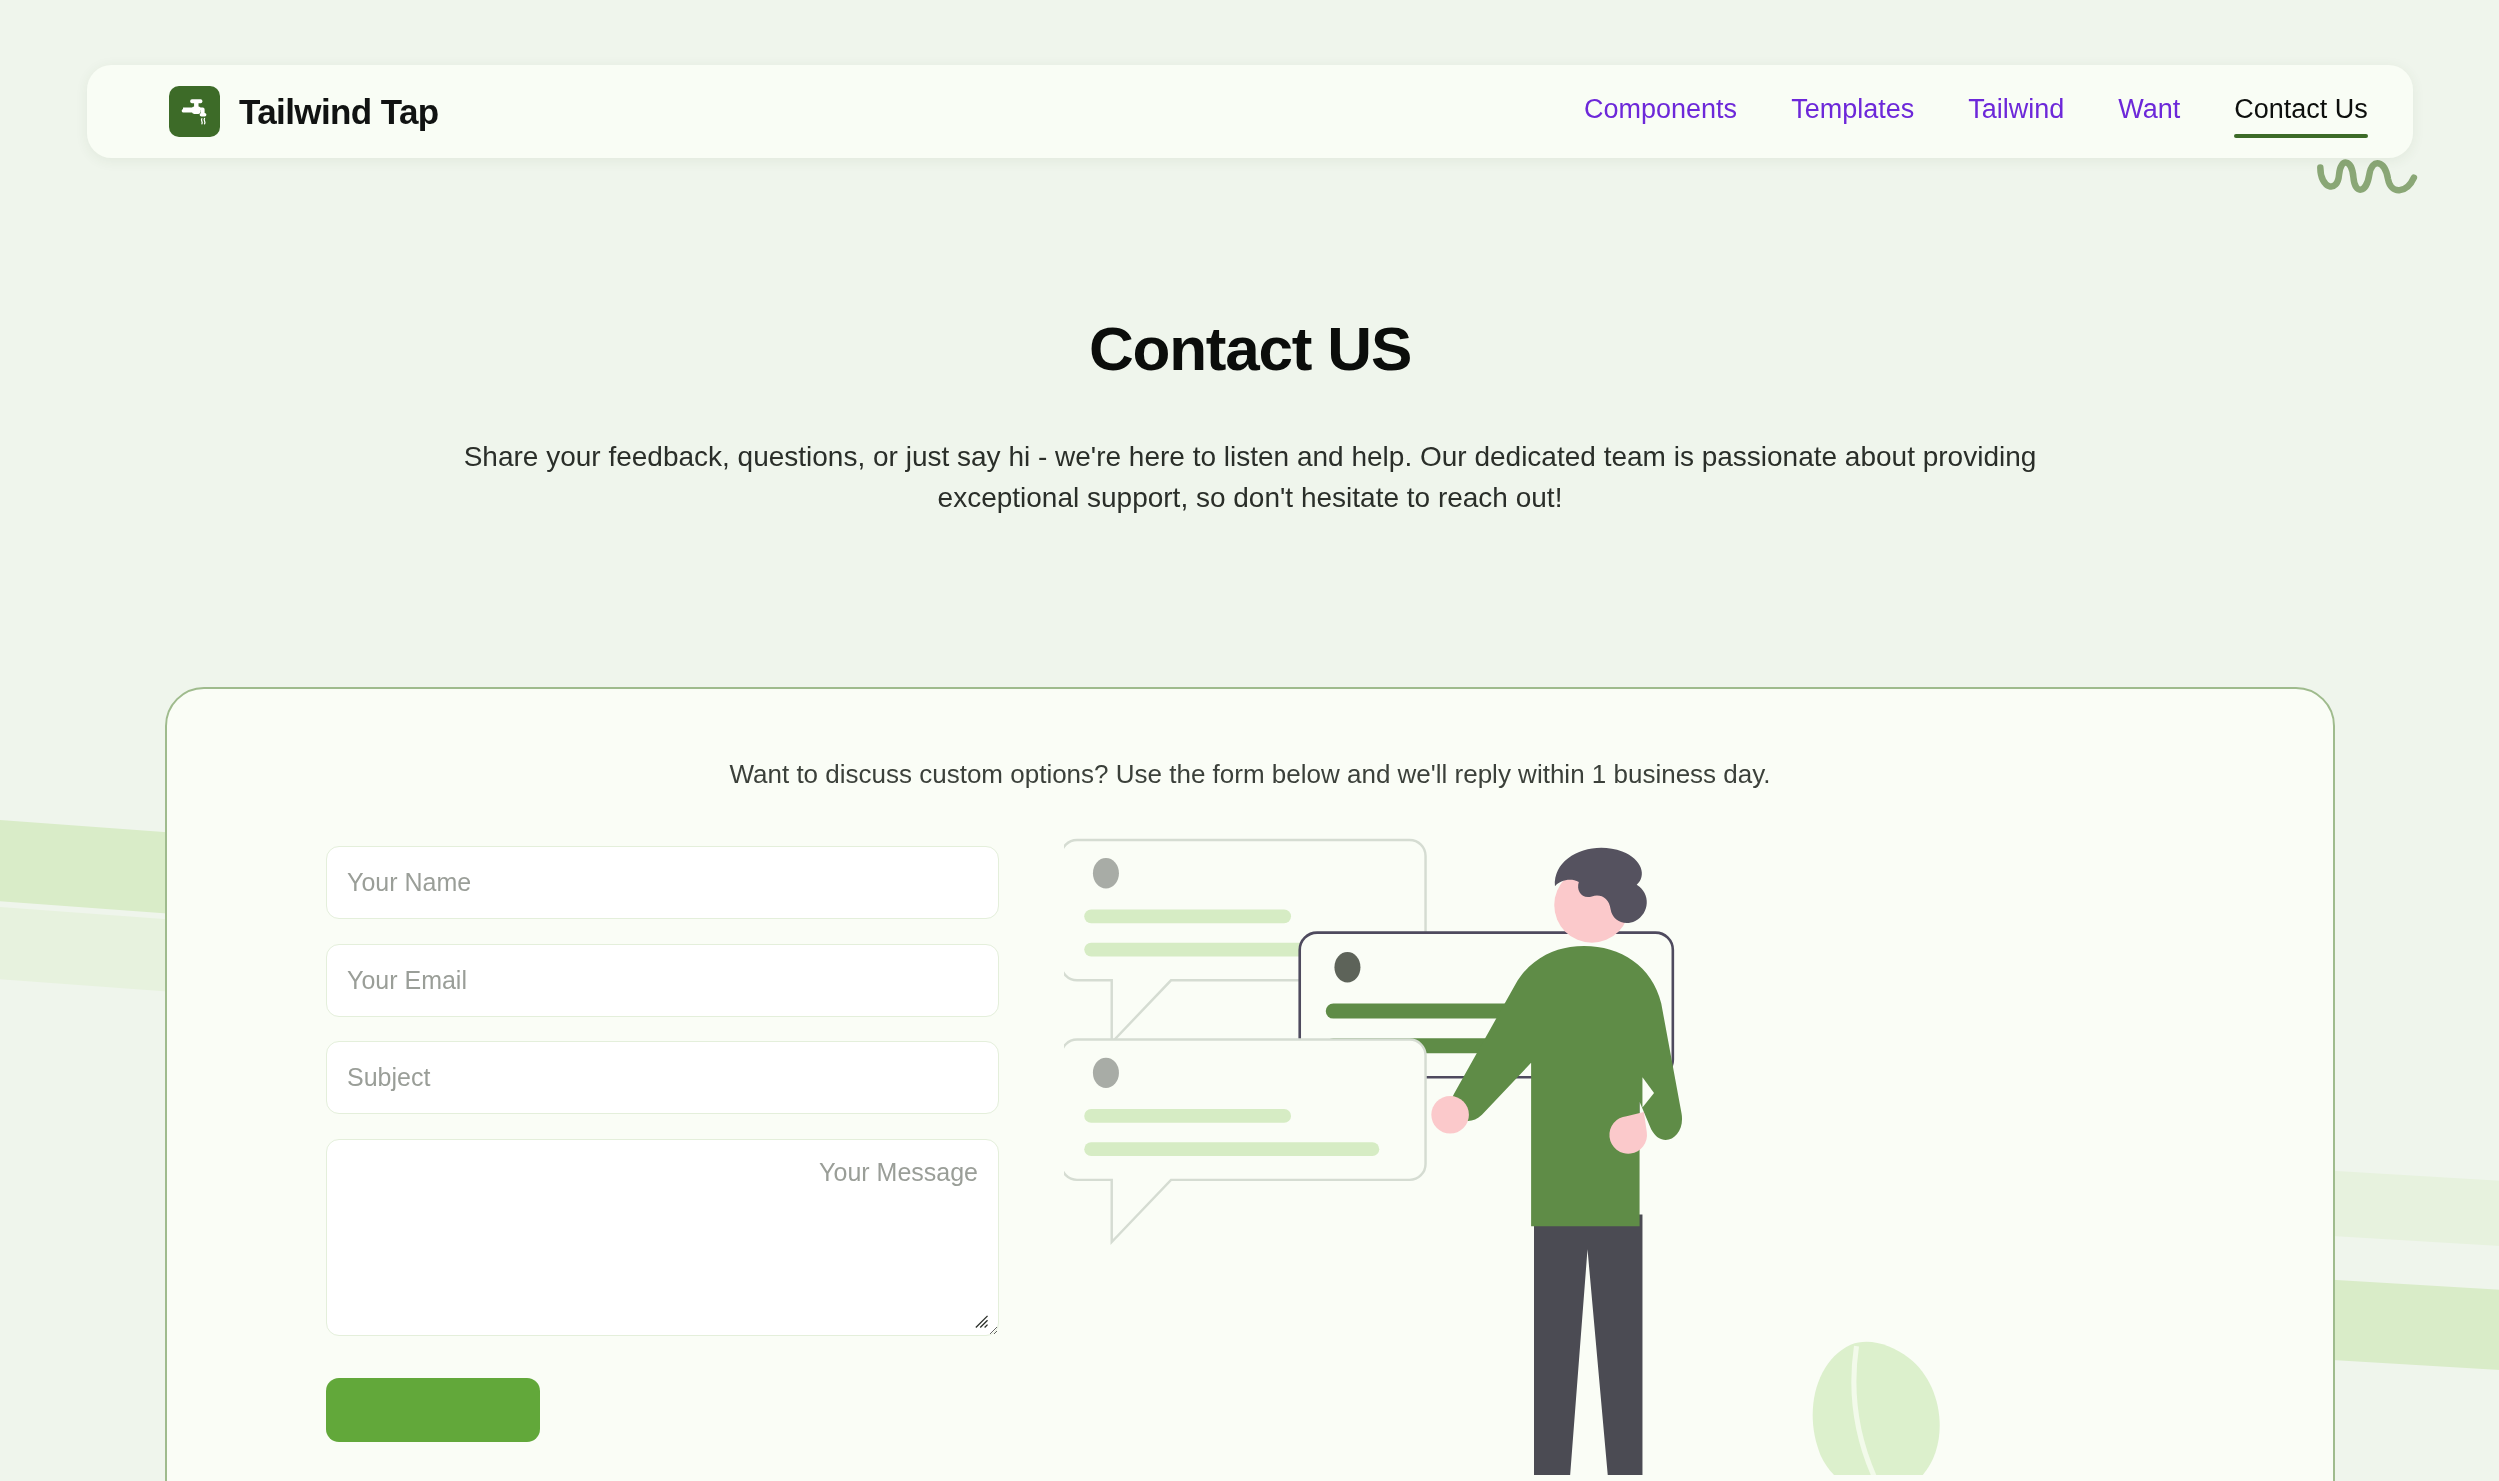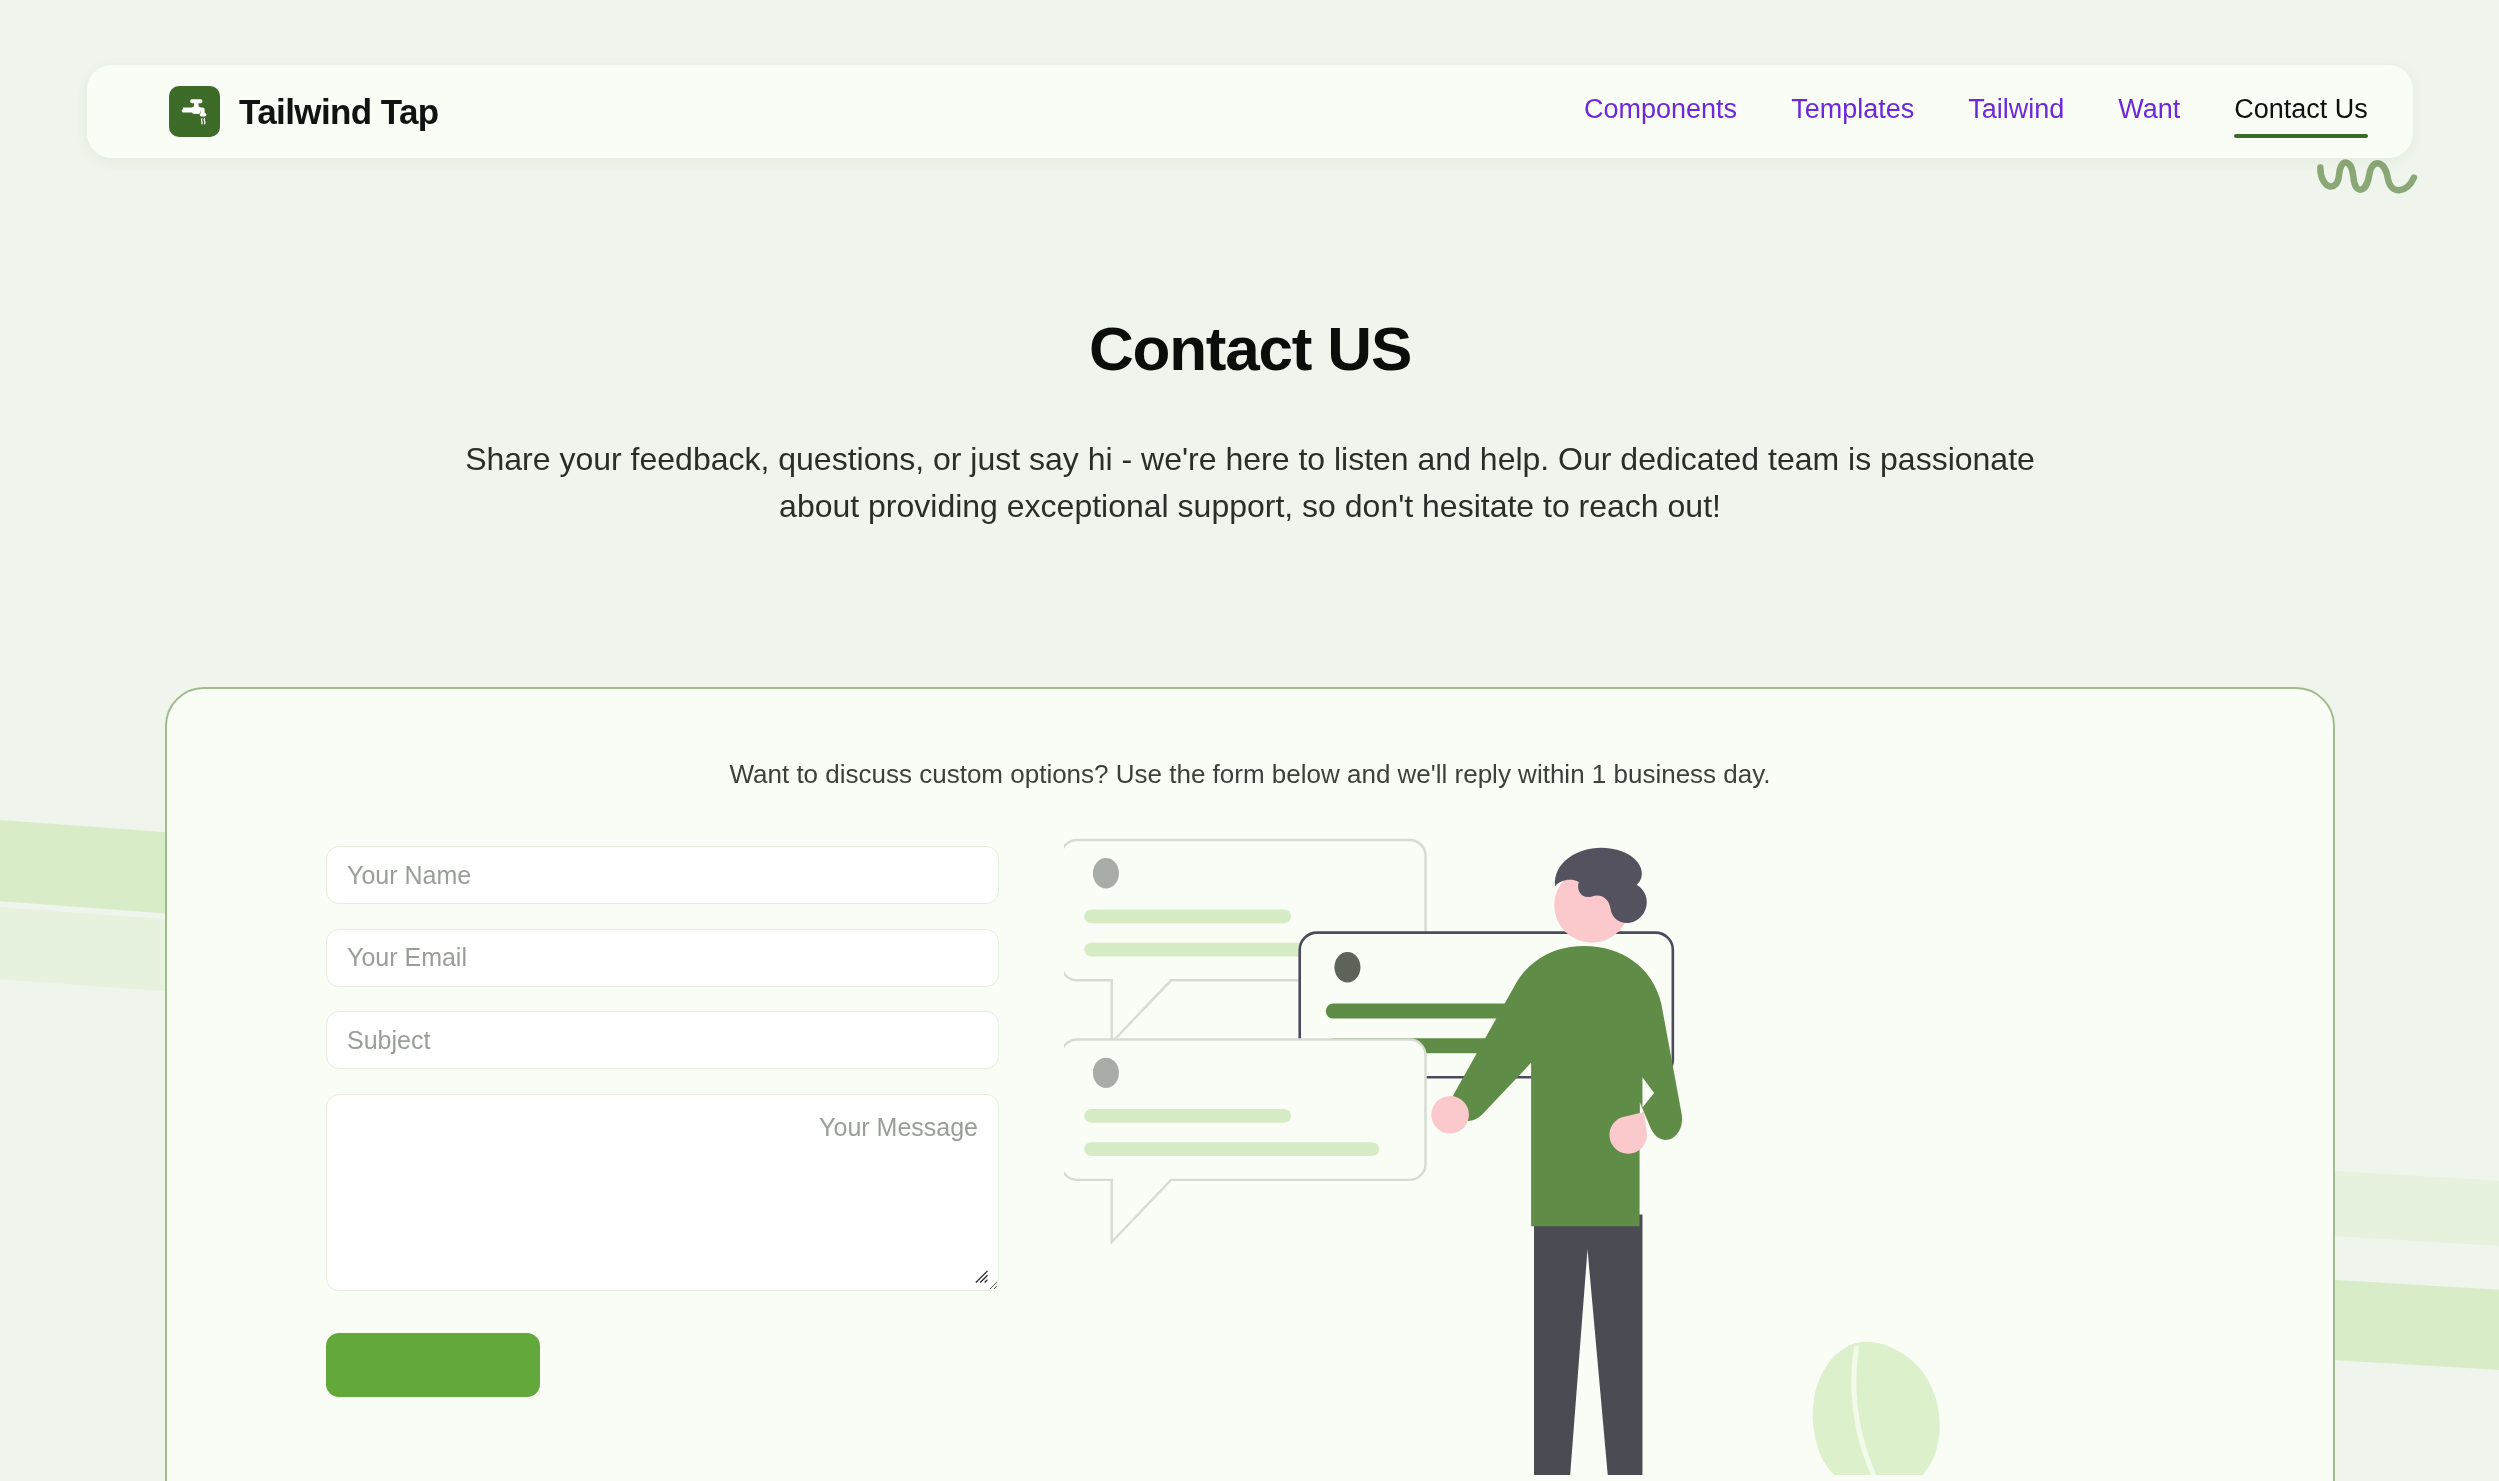--- a/index.html
+++ b/index.html
@@ -154,21 +154,21 @@
     font-size: 62px;
     font-weight: 700;
     color: #0b0d0b;
     letter-spacing: -1.2px;
     line-height: 1;
   }
   .hero-sub {
     margin: 8px auto;
     margin-top: 56px;
     max-width: 1649px;
-    font-size: 32px;
+    font-size: 28px;
     line-height: 1.48;
     color: #2a2e29;
   }
 
   
   .card {
     position: absolute;
     top: 687px;
     left: 165px;
     width: 2170px;
@@ -195,21 +195,21 @@
   
   .form {
     width: 673px;
     flex: none;
     display: flex;
     flex-direction: column;
     gap: 24.6px;
   }
   .field {
     width: 100%;
-    height: 58px;
+    height: 73px;
     border: 1.4px solid #e4efdb;
     border-radius: 13px;
     background: #ffffff;
     font-family: "Liberation Sans", sans-serif;
     font-size: 25px;
     color: #2b2f2a;
     padding: 0 20px;
     outline: none;
   }
   .field::placeholder { color: #9a9e98; }

